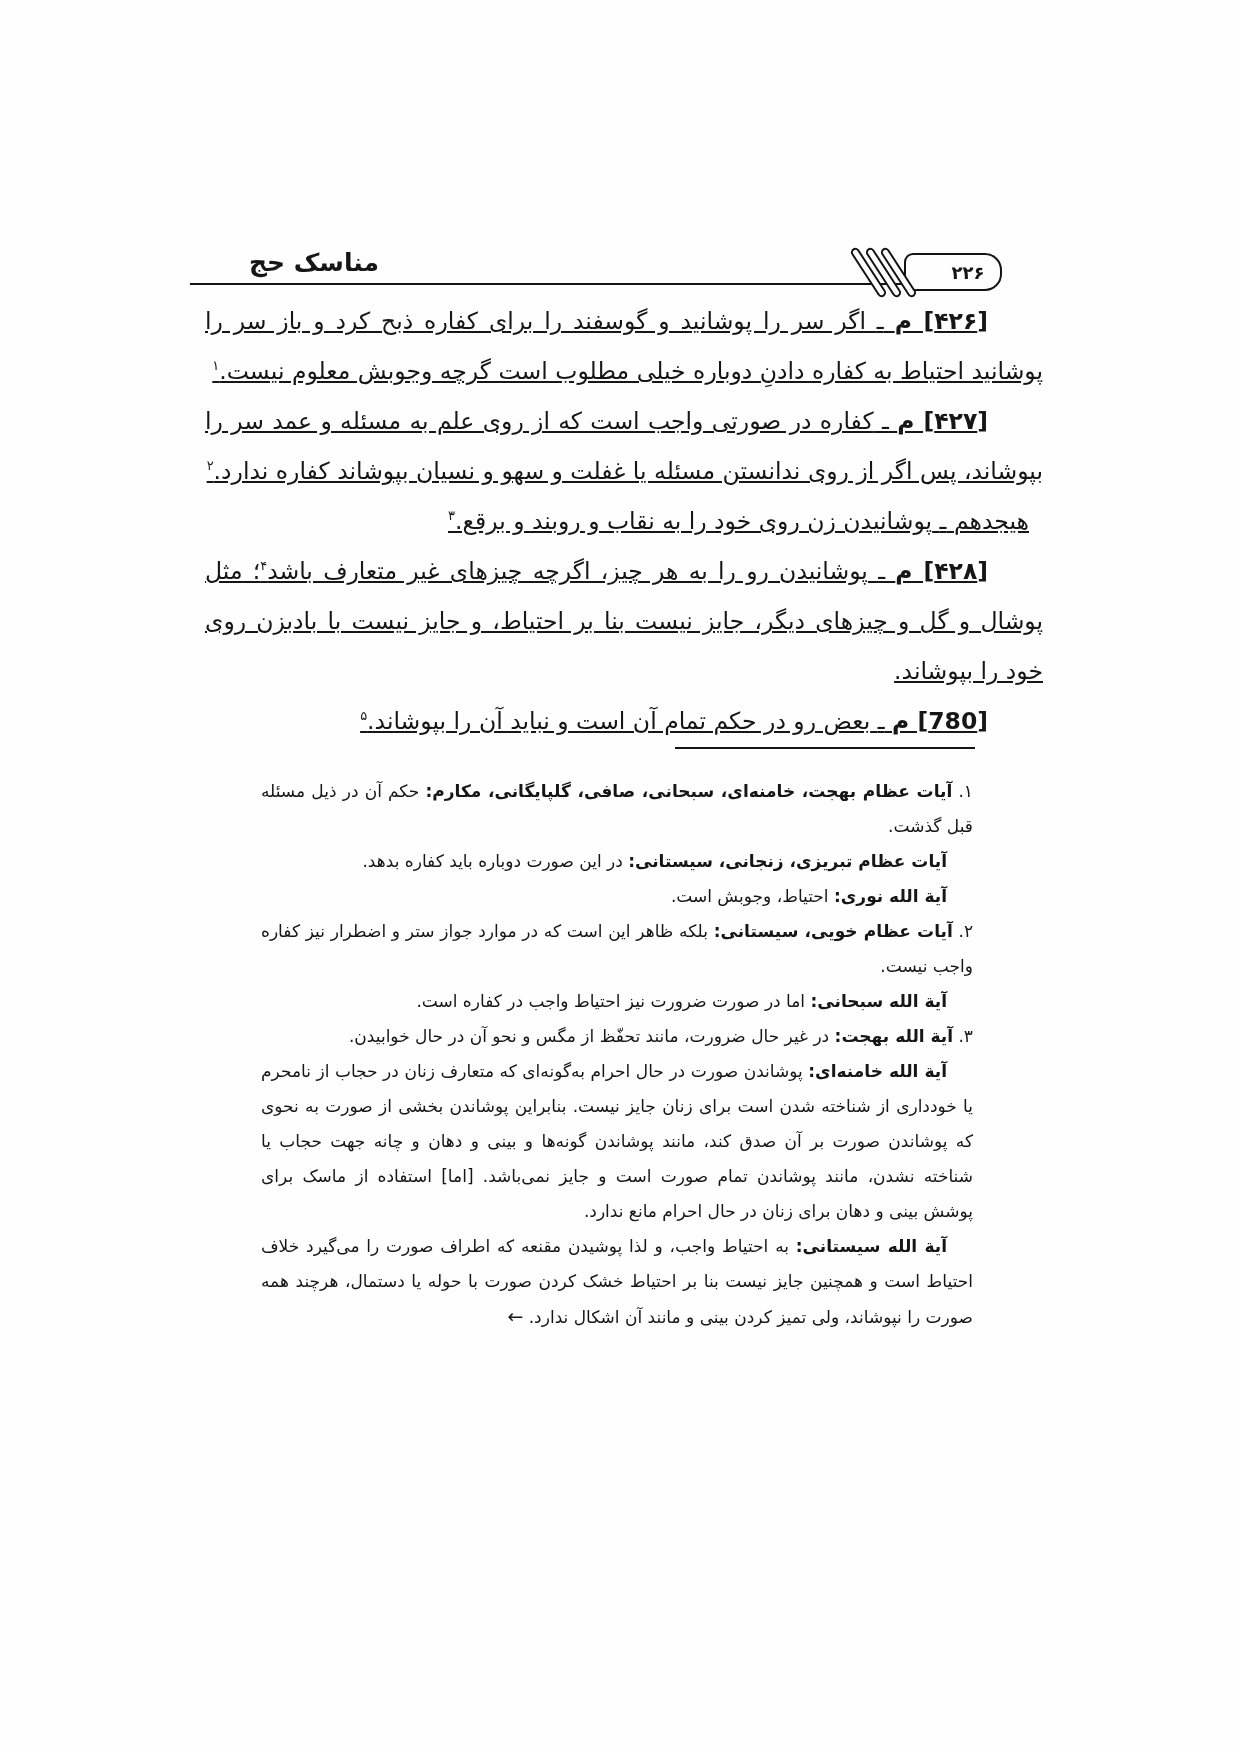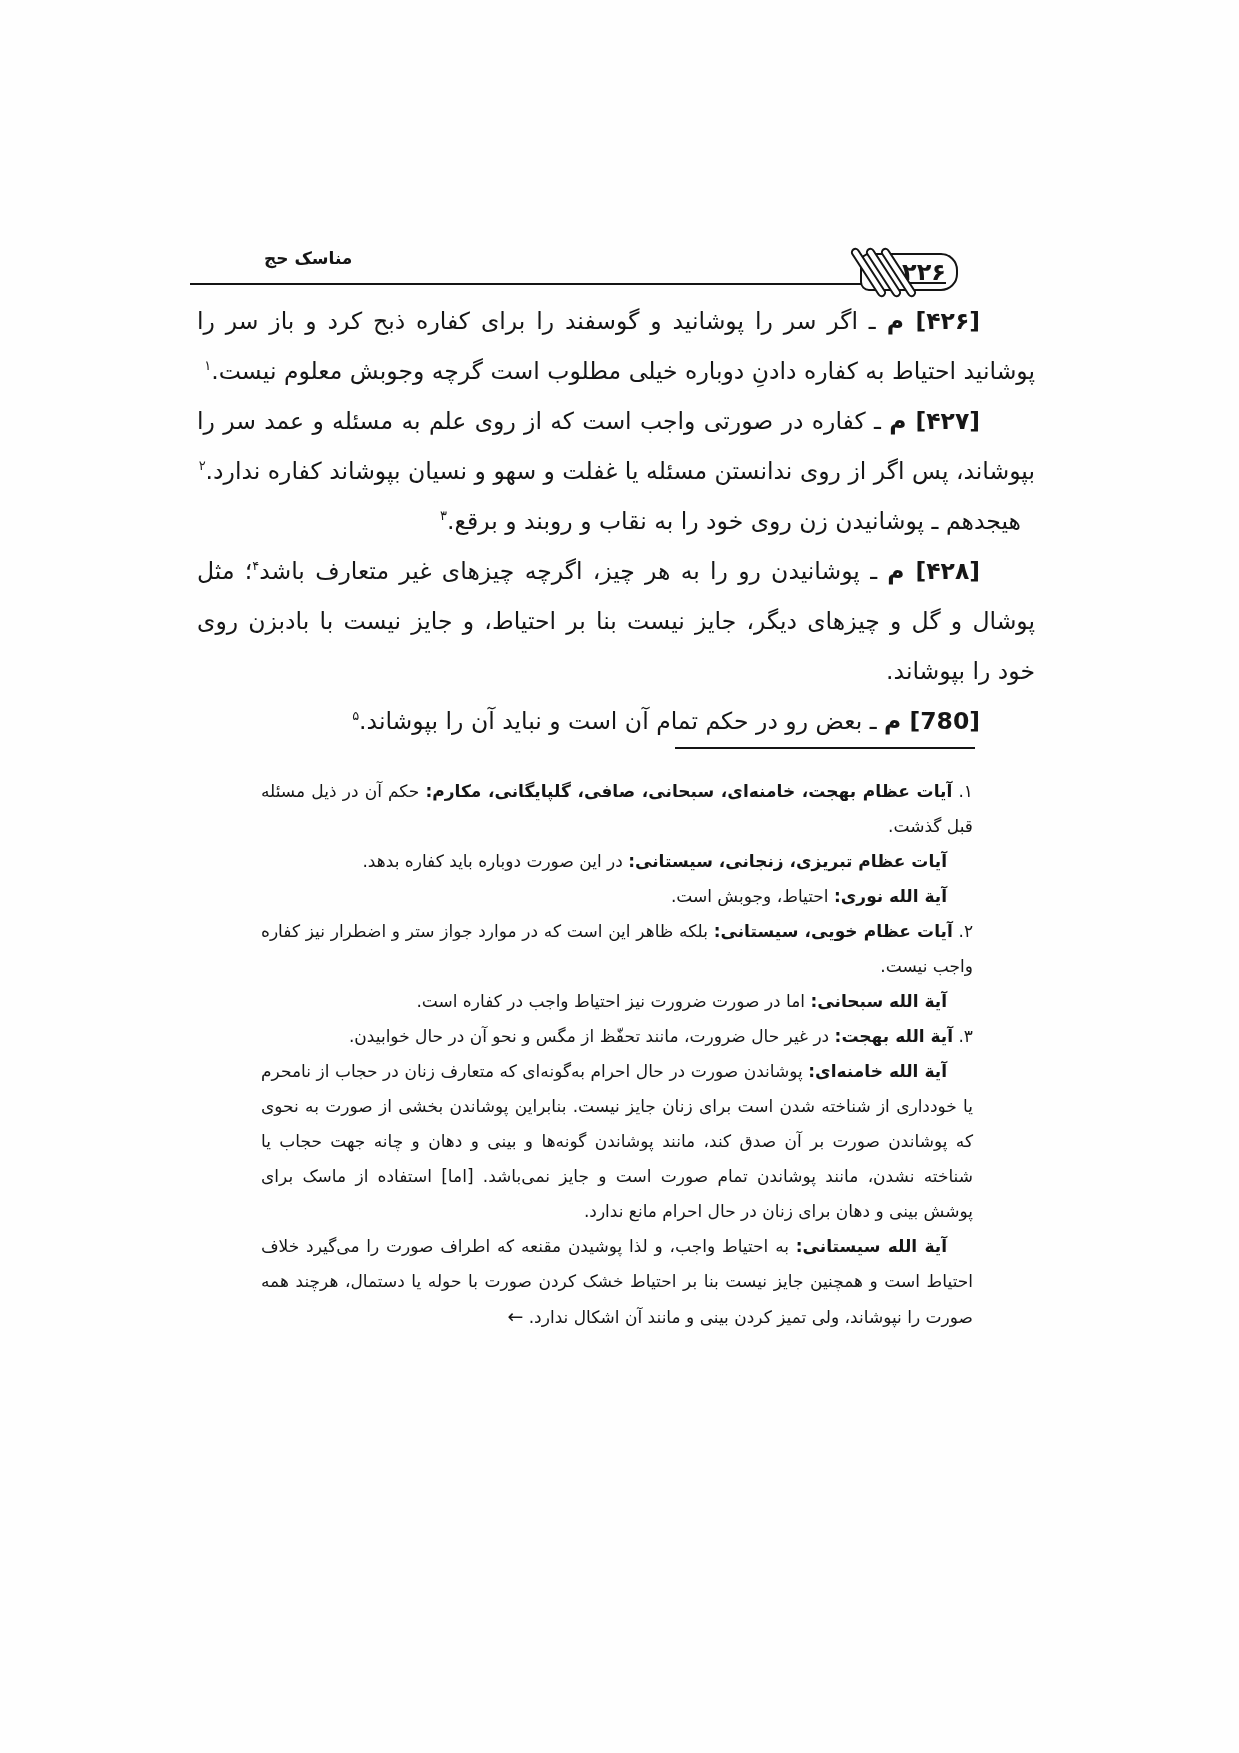--- a/index.html
+++ b/index.html
@@ -7,53 +7,53 @@
     position:relative;
     width:1239px;height:1753px;
     background:#fefefe;
     color:#161616;
     font-family:"DejaVu Sans",sans-serif;
     direction:rtl;
     overflow:hidden;
   }
   
   .book-title{
-    position:absolute;left:264px;top:248px;
-    font-size:17px;font-weight:bold;letter-spacing:0;
+    position:absolute;left:249px;top:248px;
+    font-size:25px;font-weight:bold;letter-spacing:0;
   }
   .header-rule{
     position:absolute;left:190px;top:283px;width:742px;
     border-top:2.6px solid #141414;z-index:1;
   }
   .badge-pill{
-    position:absolute;left:860px;top:253px;width:98px;height:38px;
+    position:absolute;left:904px;top:253px;width:98px;height:38px;
     background:#fefefe;border:2.6px solid #141414;
     border-radius:9px 17px 17px 9px;
     box-sizing:border-box;
     display:flex;align-items:center;justify-content:center;
     padding-left:30px;
-    font-size:24px;font-weight:bold;
+    font-size:18px;font-weight:bold;
     z-index:2;
-    text-decoration:underline;
   }
   .badge-slash{
     position:absolute;top:244px;width:9px;height:57px;
     background:#fefefe;border:2.4px solid #141414;border-radius:6px;
     transform:rotate(-33deg);
     box-sizing:border-box;
     z-index:3;
   }
   .slash-1{left:864px;}
   .slash-2{left:879px;}
   .slash-3{left:894px;}
   
   .main-text{
-    position:absolute;right:204px;top:296px;width:838px;
+    position:absolute;right:196px;top:296px;width:838px;
     font-size:23.5px;line-height:50px;
     text-align:justify;
+    text-decoration:underline;
   }
   .main-text p{margin:0;}
   .para.indent{text-indent:55px;}
   .para.small-indent{text-indent:14px;}
   .m-label{font-weight:bold;}
   .fnref{
     font-size:13px;line-height:0;vertical-align:super;
   }
   
   .fn-sep{

